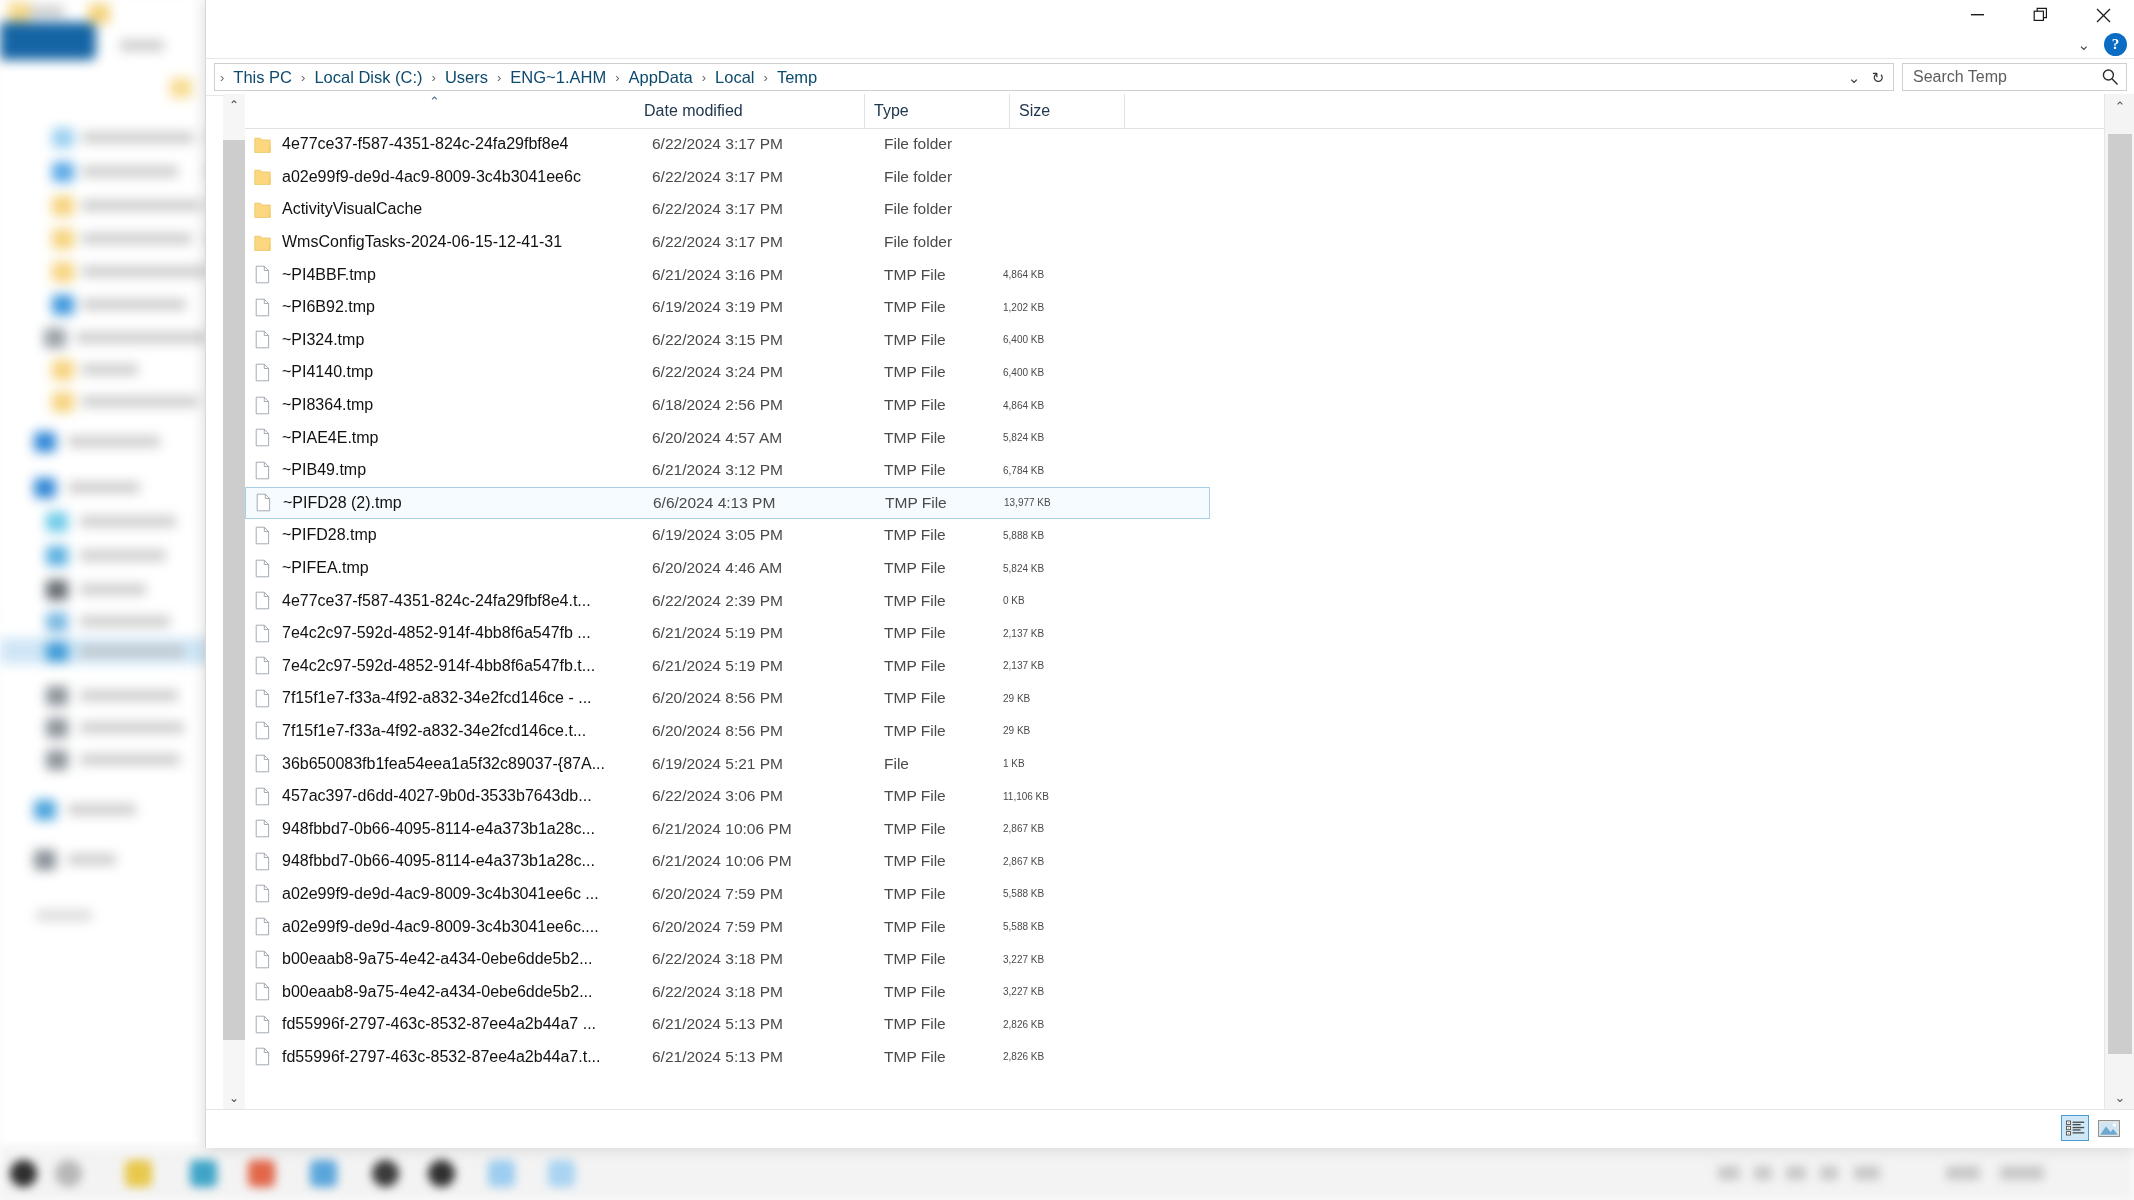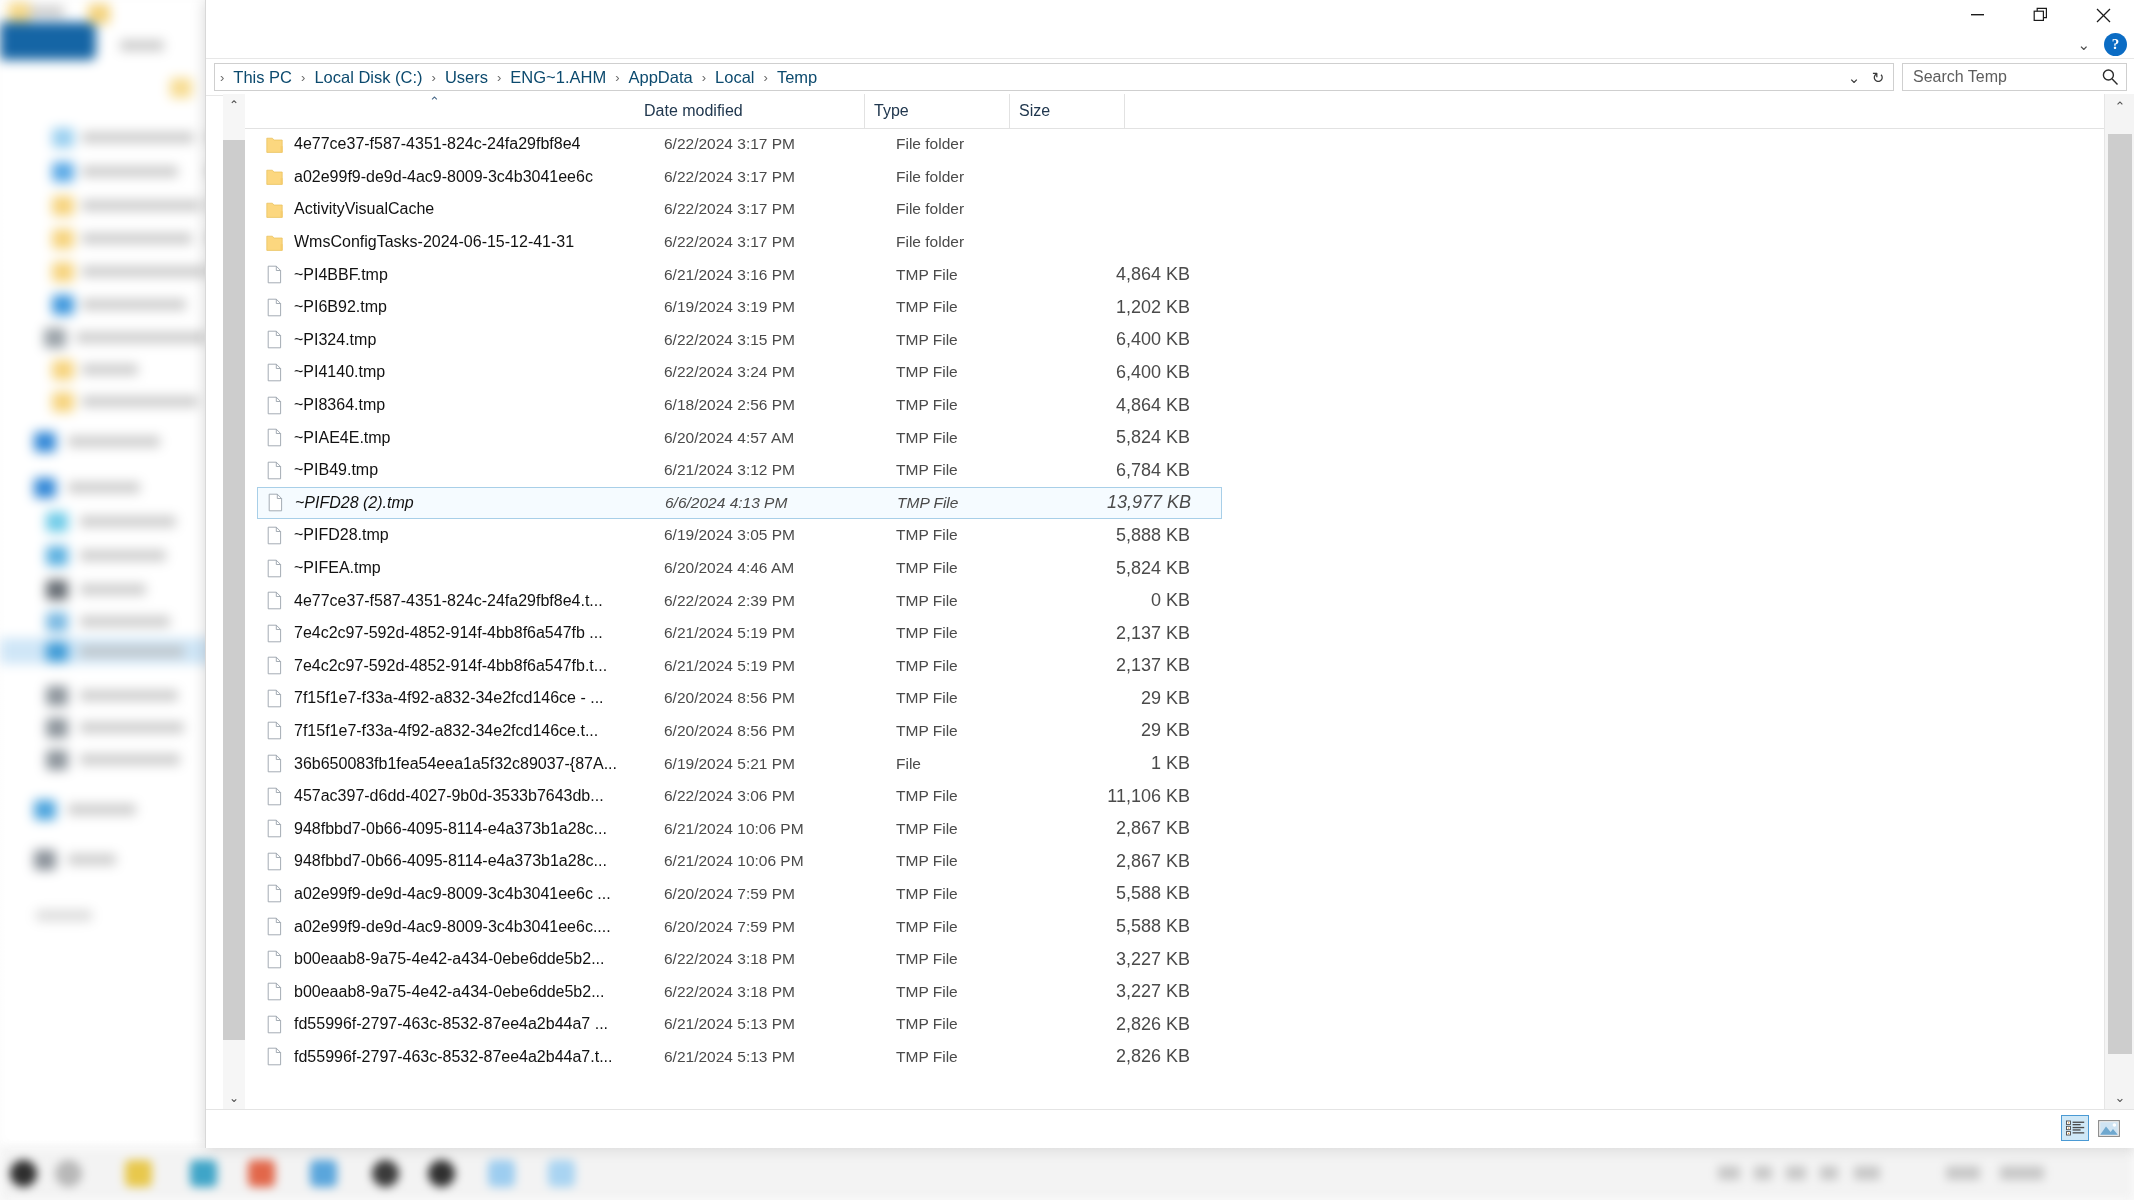--- a/index.html
+++ b/index.html
@@ -280,36 +280,35 @@
     position: absolute;
     top: 1px;
     color: #4b6b8a;
     font-size: 13px;
     line-height: 1;
   }
 
   
   .rows {
     position: absolute;
-    left: 12px; top: 34px;
+    left: 0; top: 34px;
     width: 1860px;
   }
   .row {
     position: relative;
     height: 32.6px;
     display: flex;
     align-items: center;
     box-sizing: border-box;
   }
   .row.selected {
     background: #f5fbff;
     border: 1px solid #a8cfe8;
     width: 965px;
     box-sizing: border-box;
-    font-style: italic;
   }
   .cell-name {
     position: absolute;
     left: 9px;
     display: flex;
     align-items: center;
     gap: 11px;
     width: 385px;
     overflow: hidden;
   }
@@ -324,22 +323,21 @@
     position: absolute;
     left: 639px;
     font-size: 15.5px;
     color: #4a4a4a;
     white-space: nowrap;
   }
   .cell-size {
     position: absolute;
     left: 758px;
     width: 175px;
-    text-align: right;
-    font-size: 18px;
+    font-size: 10px;
     color: #4a4a4a;
     white-space: nowrap;
   }
   .fname {
     font-size: 16px;
     color: #111111;
     white-space: nowrap;
     overflow: hidden;
     text-overflow: clip;
   }

